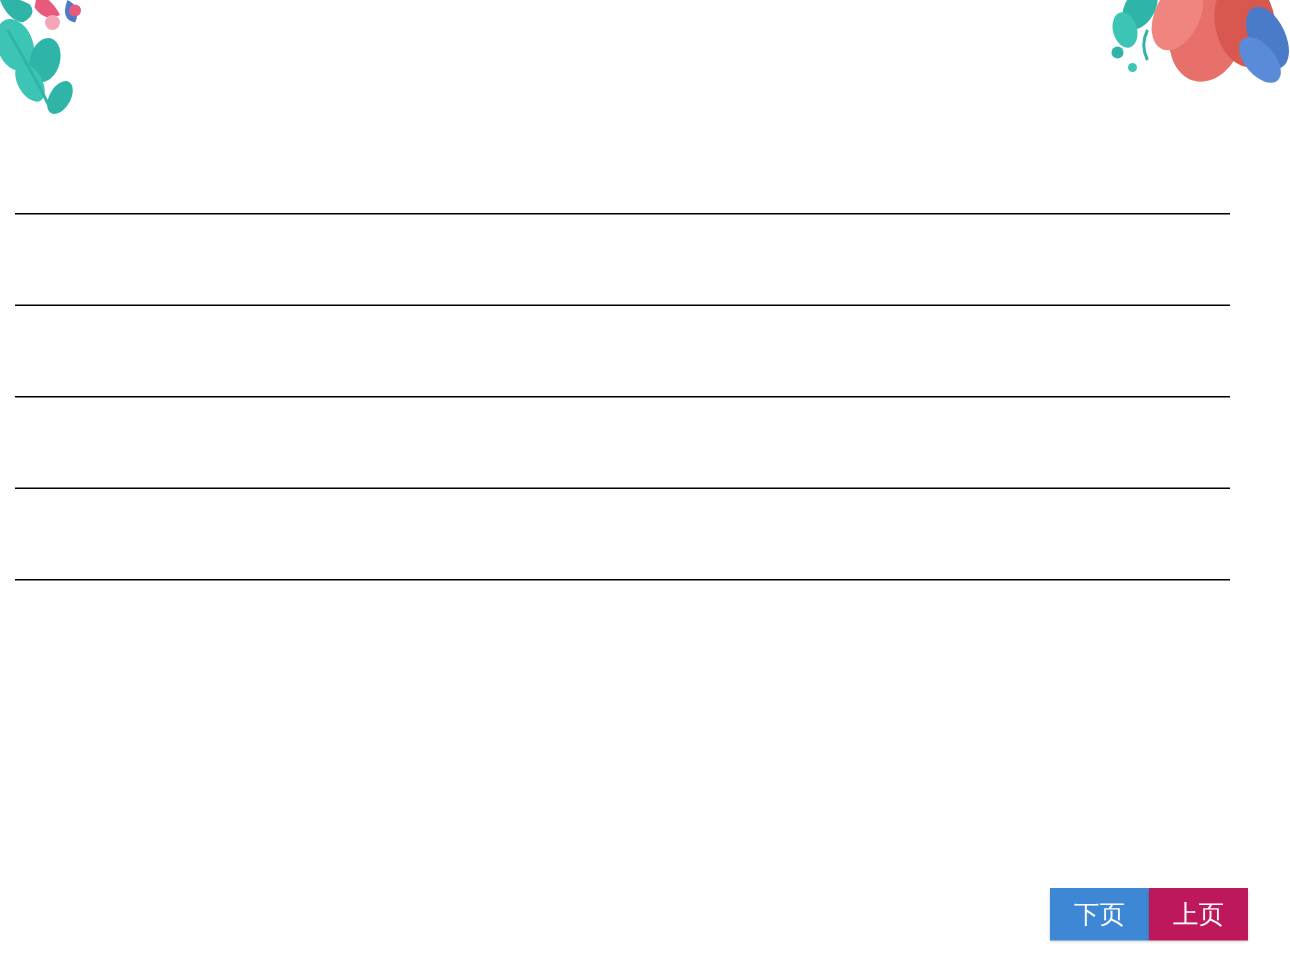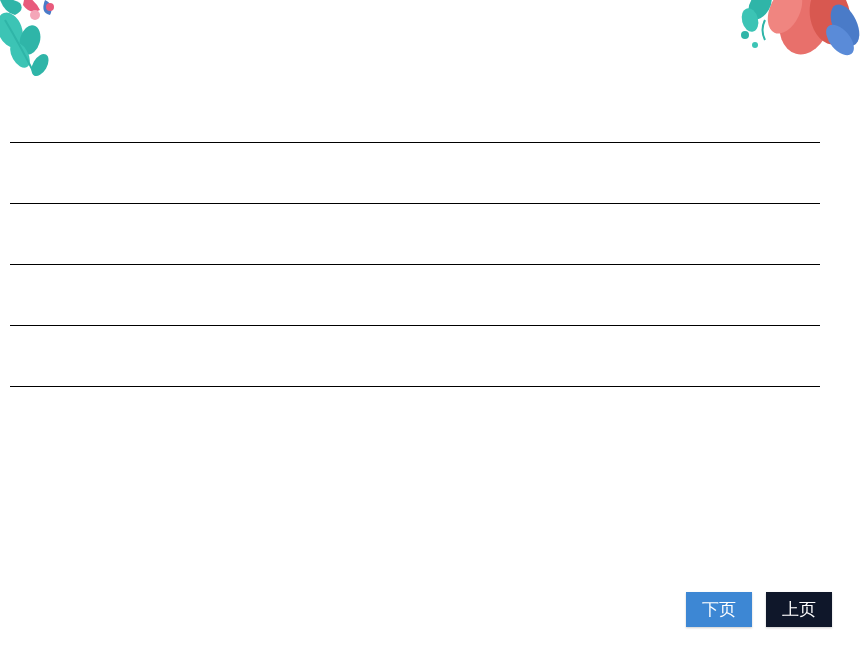--- a/index.html
+++ b/index.html
@@ -44,39 +44,38 @@
       width: 100%;
     }
     .writing-line:first-child {
       height: 18px;
     }
     .nav-buttons {
       position: absolute;
       bottom: 18px;
       right: 28px;
       display: flex;
-      gap: 14px;
     }
     .btn {
       padding: 6px 16px;
       color: #ffffff;
       font-size: 17px;
       font-weight: 500;
       border: none;
       cursor: pointer;
       font-family: inherit;
       min-width: 60px;
       text-align: center;
       box-shadow: 0 1px 2px rgba(0,0,0,0.2);
     }
     .btn-next {
       background: #3d87d4;
     }
     .btn-prev {
-      background: #0f172a;
+      background: #be185d;
     }
   </style>
 </head>
 <body>
 
 <div class="decoration-top-left">
   <svg viewBox="0 0 90 100" xmlns="http://www.w3.org/2000/svg">
     <path d="M5,5 Q15,2 25,8 Q30,15 20,20 Q10,18 5,5 Z" fill="#2fb5a8"></path>
     <path d="M30,0 Q40,5 45,15 Q35,20 28,10 Z" fill="#e85a7c"></path>
     <path d="M50,5 Q60,10 55,20 Q45,18 50,5 Z" fill="#4a7bc8"></path>

